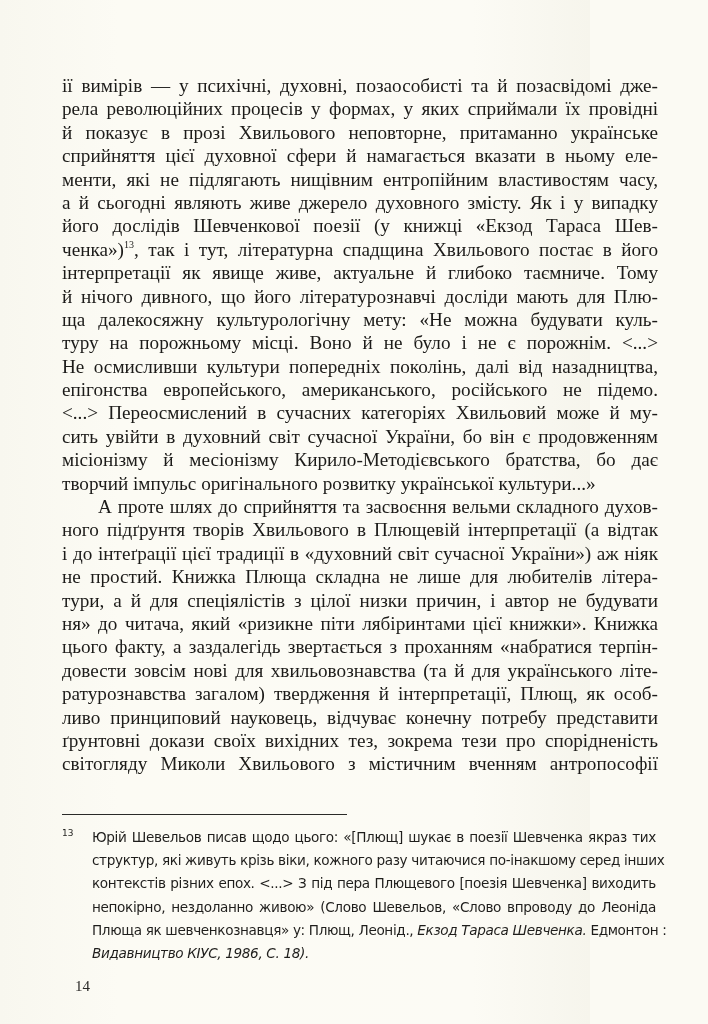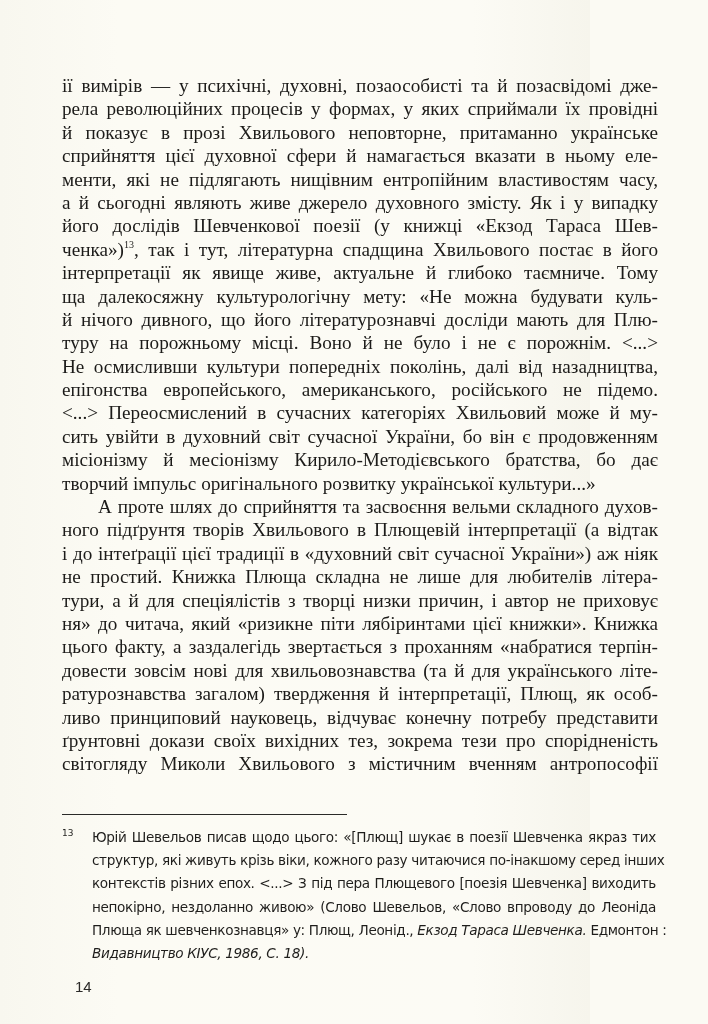--- a/index.html
+++ b/index.html
@@ -88,54 +88,54 @@
       text-align-last: left;
       font-style: italic;
     }
     .fn-line em {
       font-style: italic;
     }
     .page-number {
       position: absolute;
       left: 75px;
       top: 978px;
-      font-family: Liberation Sans, sans-serif;
+      font-family: Liberation Serif, serif;
       font-size: 15px;
       color: #2a2927;
     }
   </style>
 </head>
 <body>
 
 <div class="page">
 
   <div class="body-text">
     <span class="line">ії вимірів — у психічні, духовні, позаособисті та й позасвідомі дже-</span>
     <span class="line">рела революційних процесів у формах, у яких сприймали їх провідні</span>
     <span class="line">й показує в прозі Хвильового неповторне, притаманно українське</span>
     <span class="line">сприйняття цієї духовної сфери й намагається вказати в ньому еле-</span>
     <span class="line">менти, які не підлягають нищівним ентропійним властивостям часу,</span>
     <span class="line">а й сьогодні являють живе джерело духовного змісту. Як і у випадку</span>
     <span class="line">його дослідів Шевченкової поезії (у книжці «Екзод Тараса Шев-</span>
     <span class="line"><span>ченка»)</span><sup class="fnref">13</sup><span>, так і тут, літературна спадщина Хвильового постає в його</span></span>
     <span class="line">інтерпретації як явище живе, актуальне й глибоко таємниче. Тому</span>
+    <span class="line">й нічого дивного, що його літературознавчі досліди мають для Плю-</span>
     <span class="line">ща далекосяжну культурологічну мету: «Не можна будувати куль-</span>
-    <span class="line">й нічого дивного, що його літературознавчі досліди мають для Плю-</span>
     <span class="line">туру на порожньому місці. Воно й не було і не є порожнім. &lt;...&gt;</span>
     <span class="line">Не осмисливши культури попередніх поколінь, далі від назадництва,</span>
     <span class="line">епігонства европейського, американського, російського не підемо.</span>
     <span class="line">&lt;...&gt; Переосмислений в сучасних категоріях Хвильовий може й му-</span>
     <span class="line">сить увійти в духовний світ сучасної України, бо він є продовженням</span>
     <span class="line">місіонізму й месіонізму Кирило-Методієвського братства, бо дає</span>
     <span class="line last">творчий імпульс оригінального розвитку української культури...»</span>
     <span class="line indent">А проте шлях до сприйняття та засвоєння вельми складного духов-</span>
     <span class="line">ного підґрунтя творів Хвильового в Плющевій інтерпретації (а відтак</span>
     <span class="line">і до інтеґрації цієї традиції в «духовний світ сучасної України») аж ніяк</span>
     <span class="line">не простий. Книжка Плюща складна не лише для любителів літера-</span>
-    <span class="line">тури, а й для спеціялістів з творці низки причин, і автор не приховує</span>
+    <span class="line">тури, а й для спеціялістів з цілої низки причин, і автор не будувати</span>
     <span class="line">ня» до читача, який «ризикне піти лябіринтами цієї книжки». Книжка</span>
     <span class="line">цього факту, а заздалегідь звертається з проханням «набратися терпін-</span>
     <span class="line">довести зовсім нові для хвильовознавства (та й для українського літе-</span>
     <span class="line">ратурознавства загалом) твердження й інтерпретації, Плющ, як особ-</span>
     <span class="line">ливо принциповий науковець, відчуває конечну потребу представити</span>
     <span class="line">ґрунтовні докази своїх вихідних тез, зокрема тези про спорідненість</span>
     <span class="line">світогляду Миколи Хвильового з містичним вченням антропософії</span>
   </div>
 
   <div class="footnote-rule"></div>

